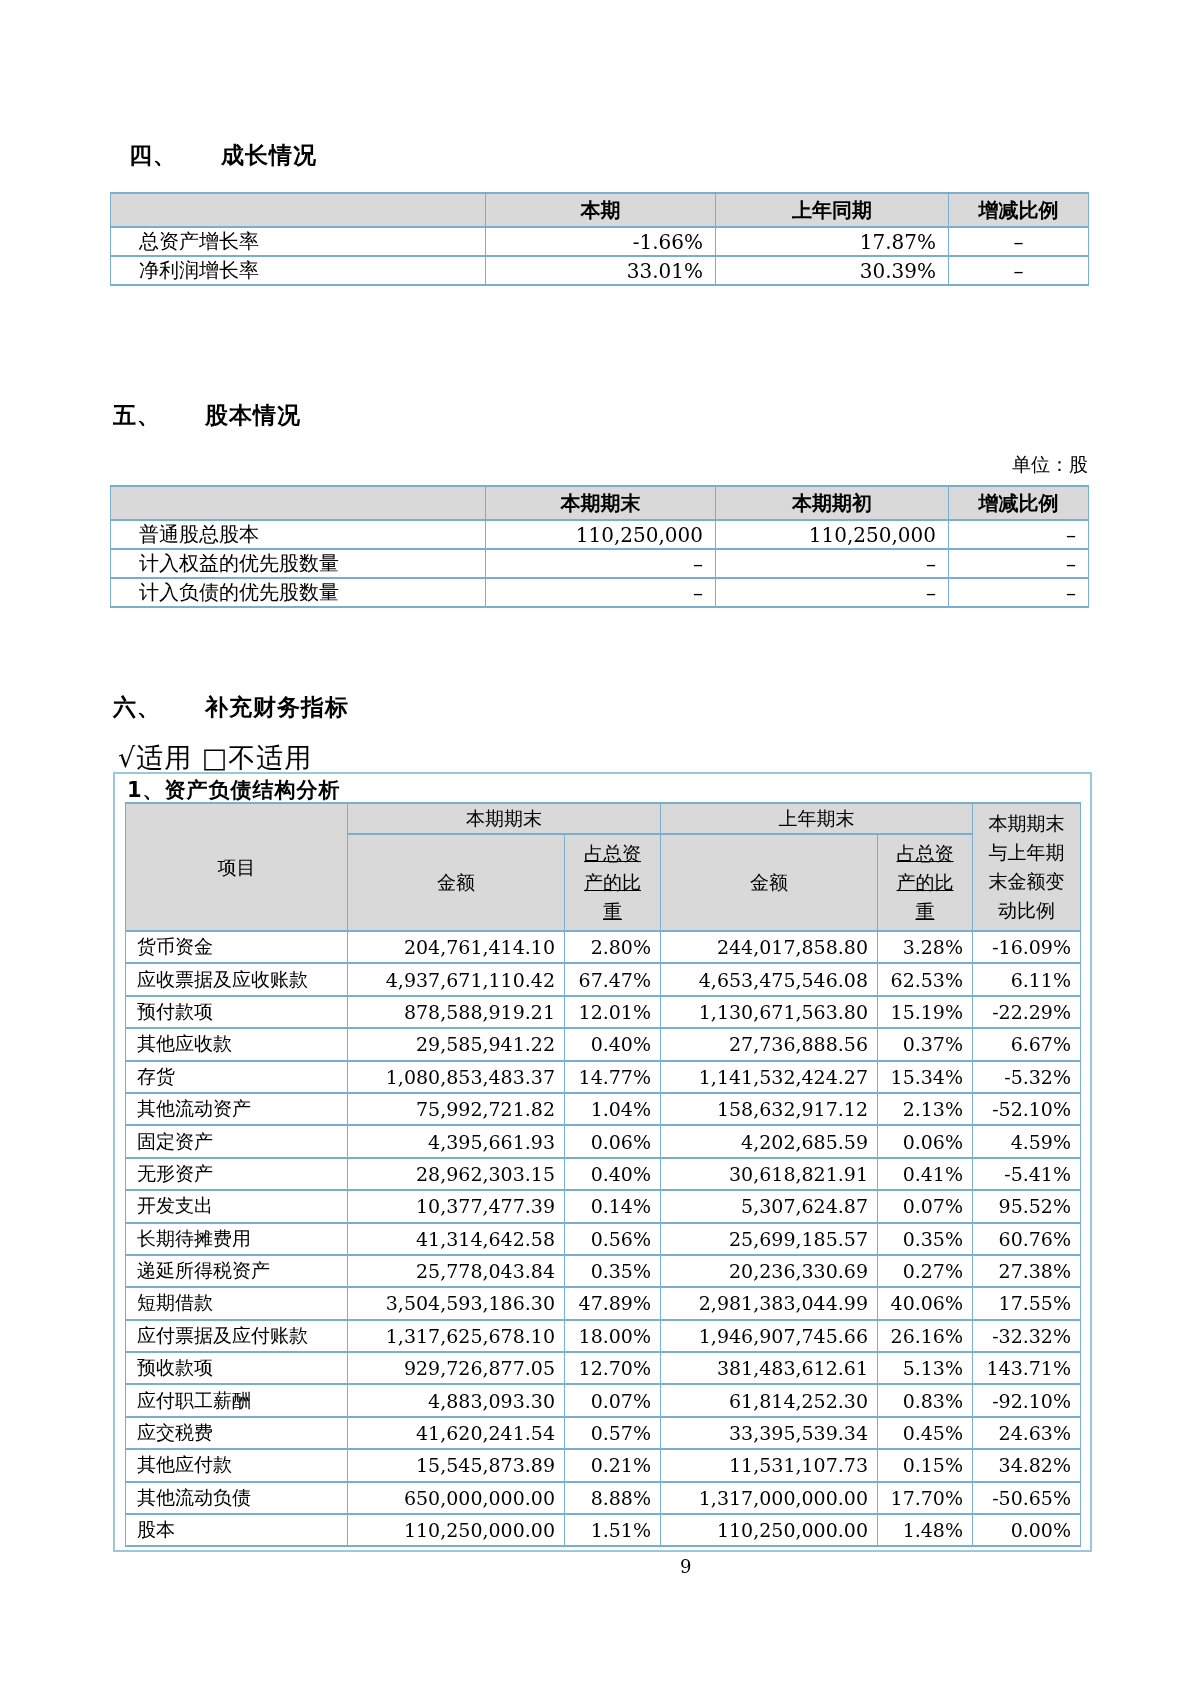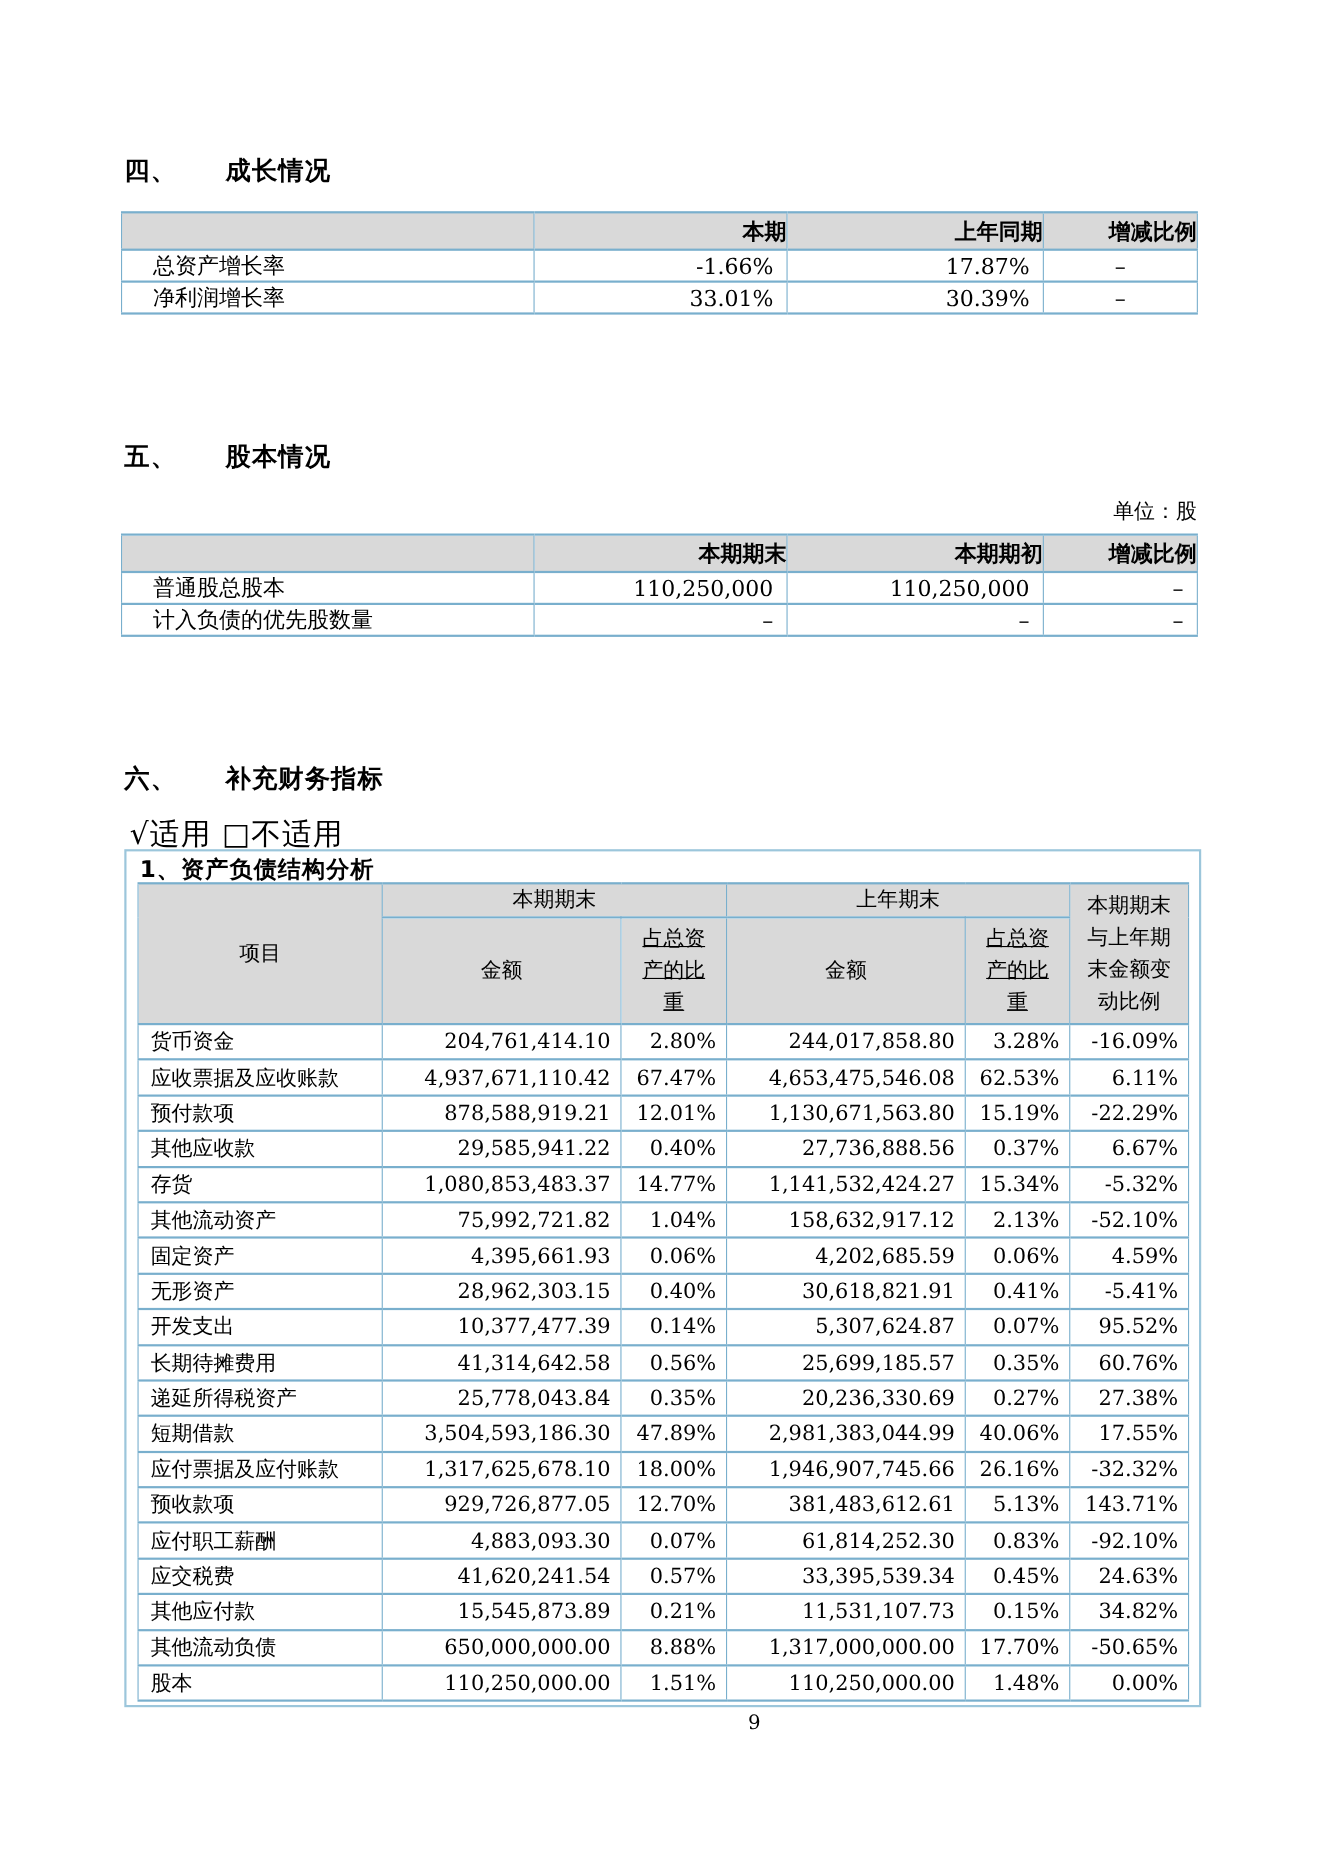--- a/index.html
+++ b/index.html
@@ -26,21 +26,21 @@
   .tbl th {
     background:#d9d9d9; font-family:"DejaVu Sans","Liberation Sans",sans-serif;
     font-weight:bold; text-align:center; font-size:20px;
   }
   .tbl td { background:#fff; }
   .tbl td.lbl { text-align:left; padding-left:28px; }
   .tbl td.num { text-align:right; padding-right:12px;
     font-family:"DejaVu Serif","Liberation Serif",serif; }
   .tbl td.ctr { text-align:center; }
   
-  .t12 th { height:34px;text-align:right; }
+  .t12 th { height:34px; }
   .t12 td { height:29px; }
   
   .box {
     position:absolute; left:113px; top:772px; width:979px; height:780px;
     border:2px solid #9cc6db; background:#fff;
   }
   .box-title {
     position:absolute; left:127px; top:776px;
     font-family:"DejaVu Sans","Liberation Sans",sans-serif;
     font-weight:bold; font-size:21px; letter-spacing:1px;
@@ -62,21 +62,21 @@
   
   .unit-note { position:absolute; font-size:19px; }
   .check-line { position:absolute; left:118px; top:740px; font-size:27px; letter-spacing:1px; }
   .page-num { position:absolute; left:680px; top:1556px; font-size:18px; }
 </style>
 </head>
 <body>
 
 <div class="page">
 
-  <div class="sec-title" style="top:140px;">
+  <div class="sec-title" style="top:140px;margin-left:16px;">
     <span>四、</span><span class="gap"></span><span>成长情况</span>
   </div>
 
   <table class="tbl t12" style="left:110px; top:192px; width:978px;">
     <colgroup>
         <col style="width:375px">
         <col style="width:230px">
         <col style="width:233px">
         <col style="width:140px">
       </colgroup>
@@ -123,20 +123,26 @@
         <th>本期期末</th>
         <th>本期期初</th>
         <th>增减比例</th>
       </tr>
     </thead>
     <tbody>
       <tr>
         <td class="lbl">普通股总股本</td>
         <td class="num">110,250,000</td>
         <td class="num">110,250,000</td>
+        <td class="num">–</td>
+      </tr>
+      <tr>
+        <td class="lbl">计入权益的优先股数量</td>
+        <td class="num">–</td>
+        <td class="num">–</td>
         <td class="num">–</td>
       </tr>
       <tr>
         <td class="lbl">计入负债的优先股数量</td>
         <td class="num">–</td>
         <td class="num">–</td>
         <td class="num">–</td>
       </tr>
     </tbody>
   </table>

